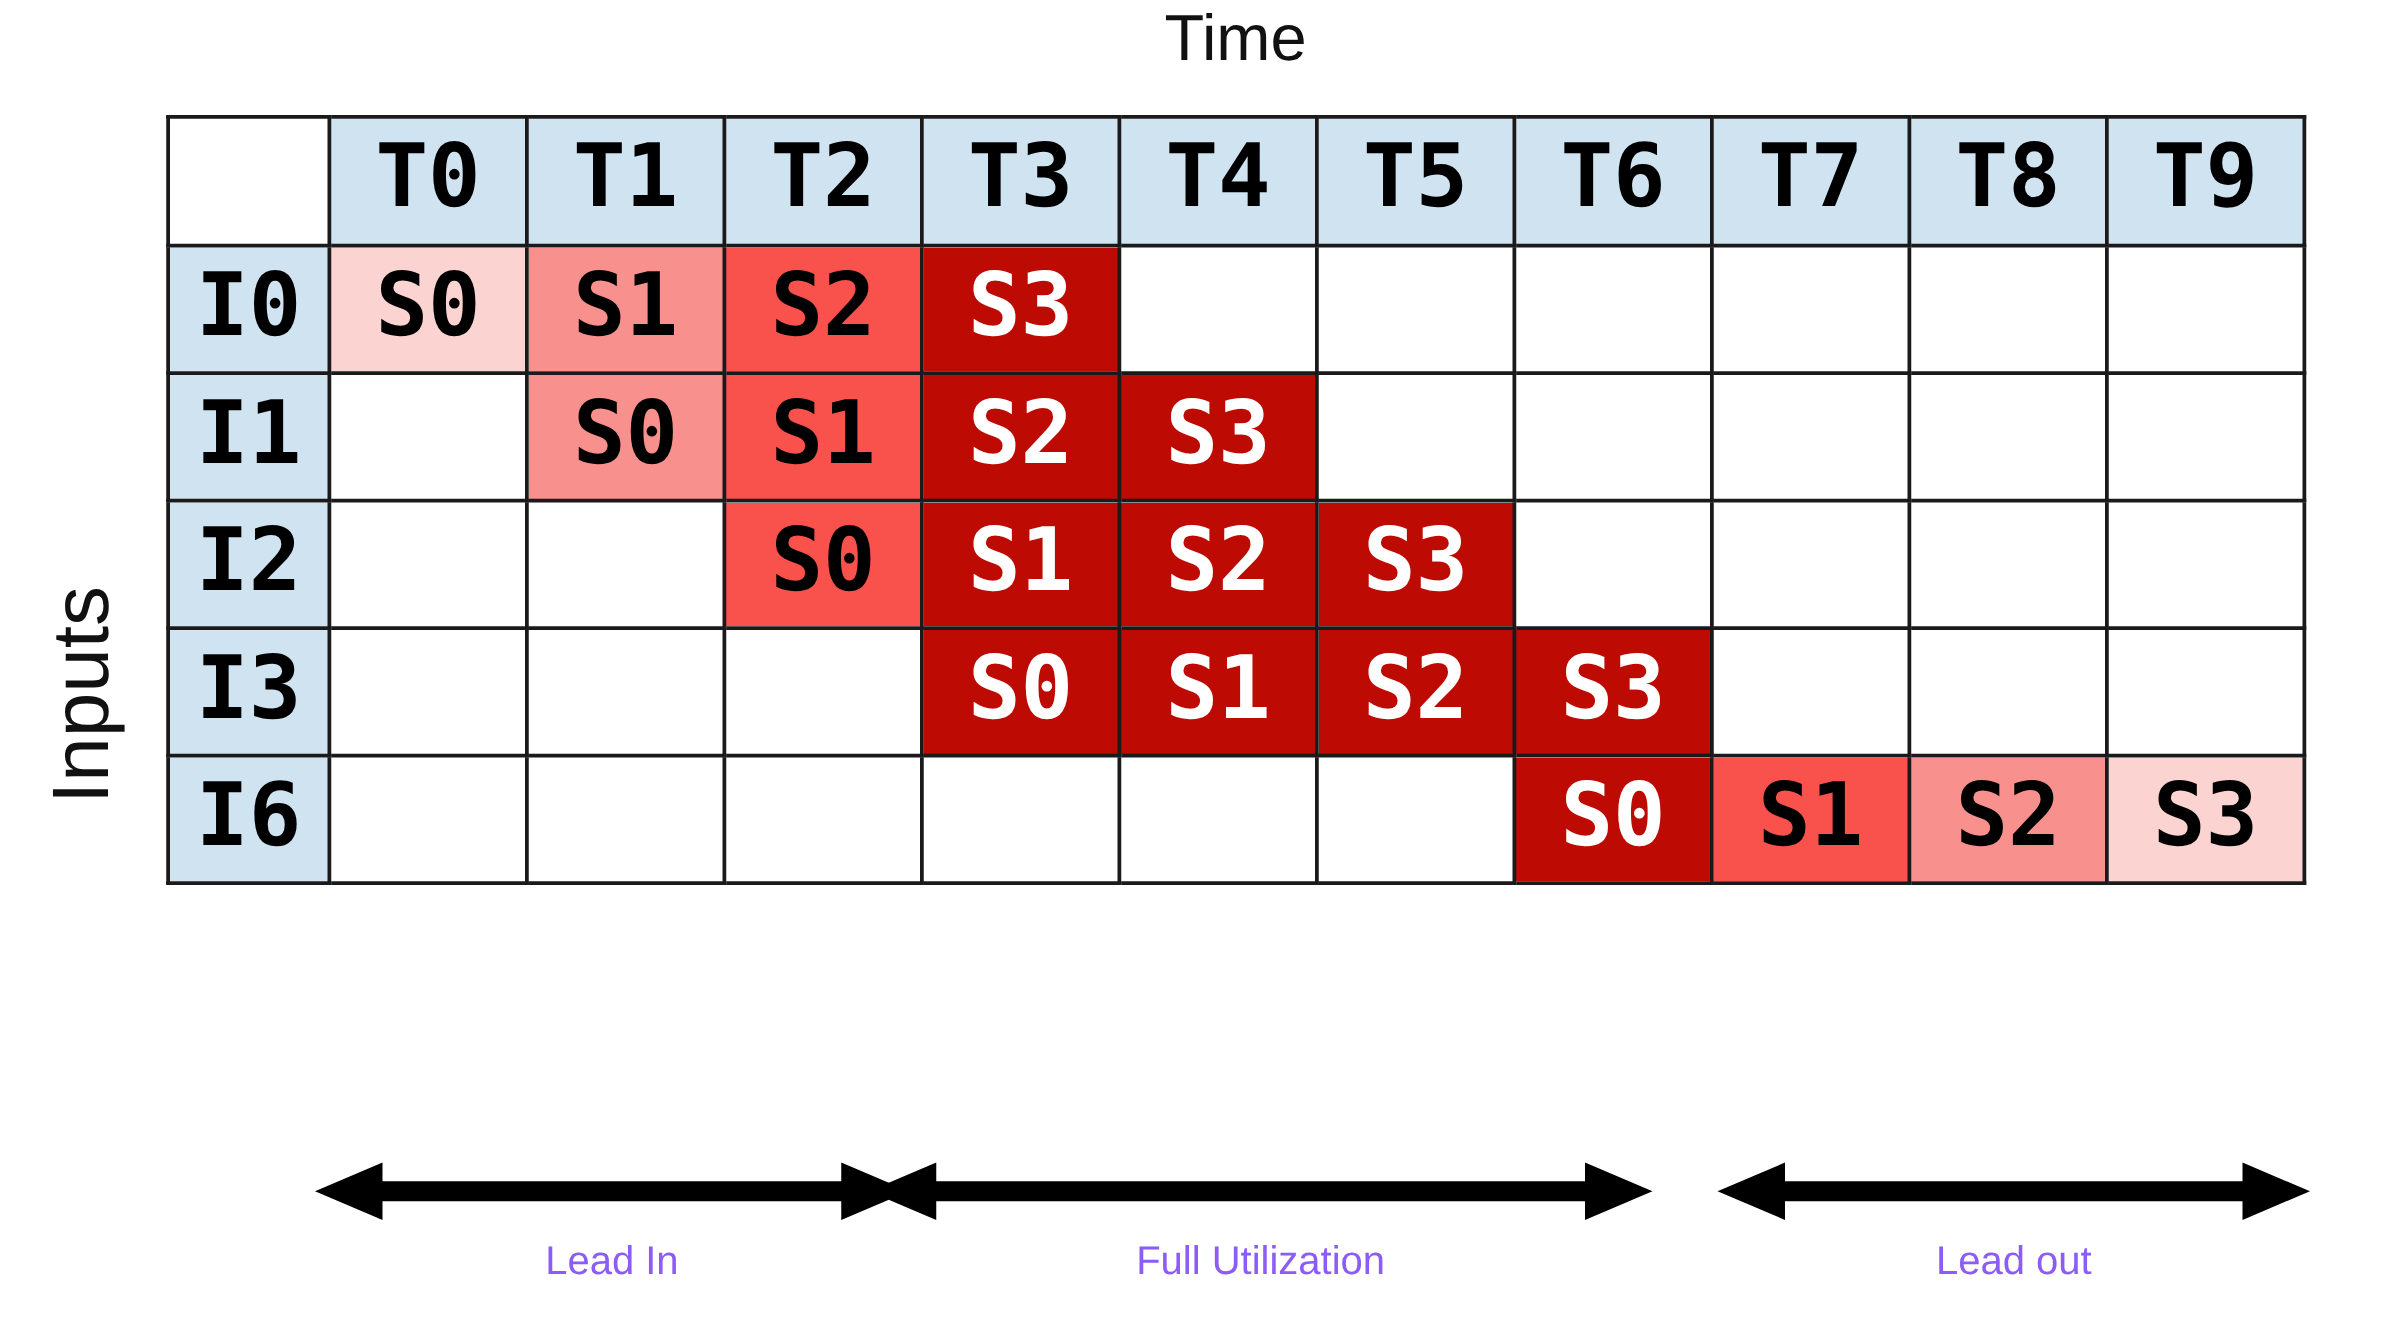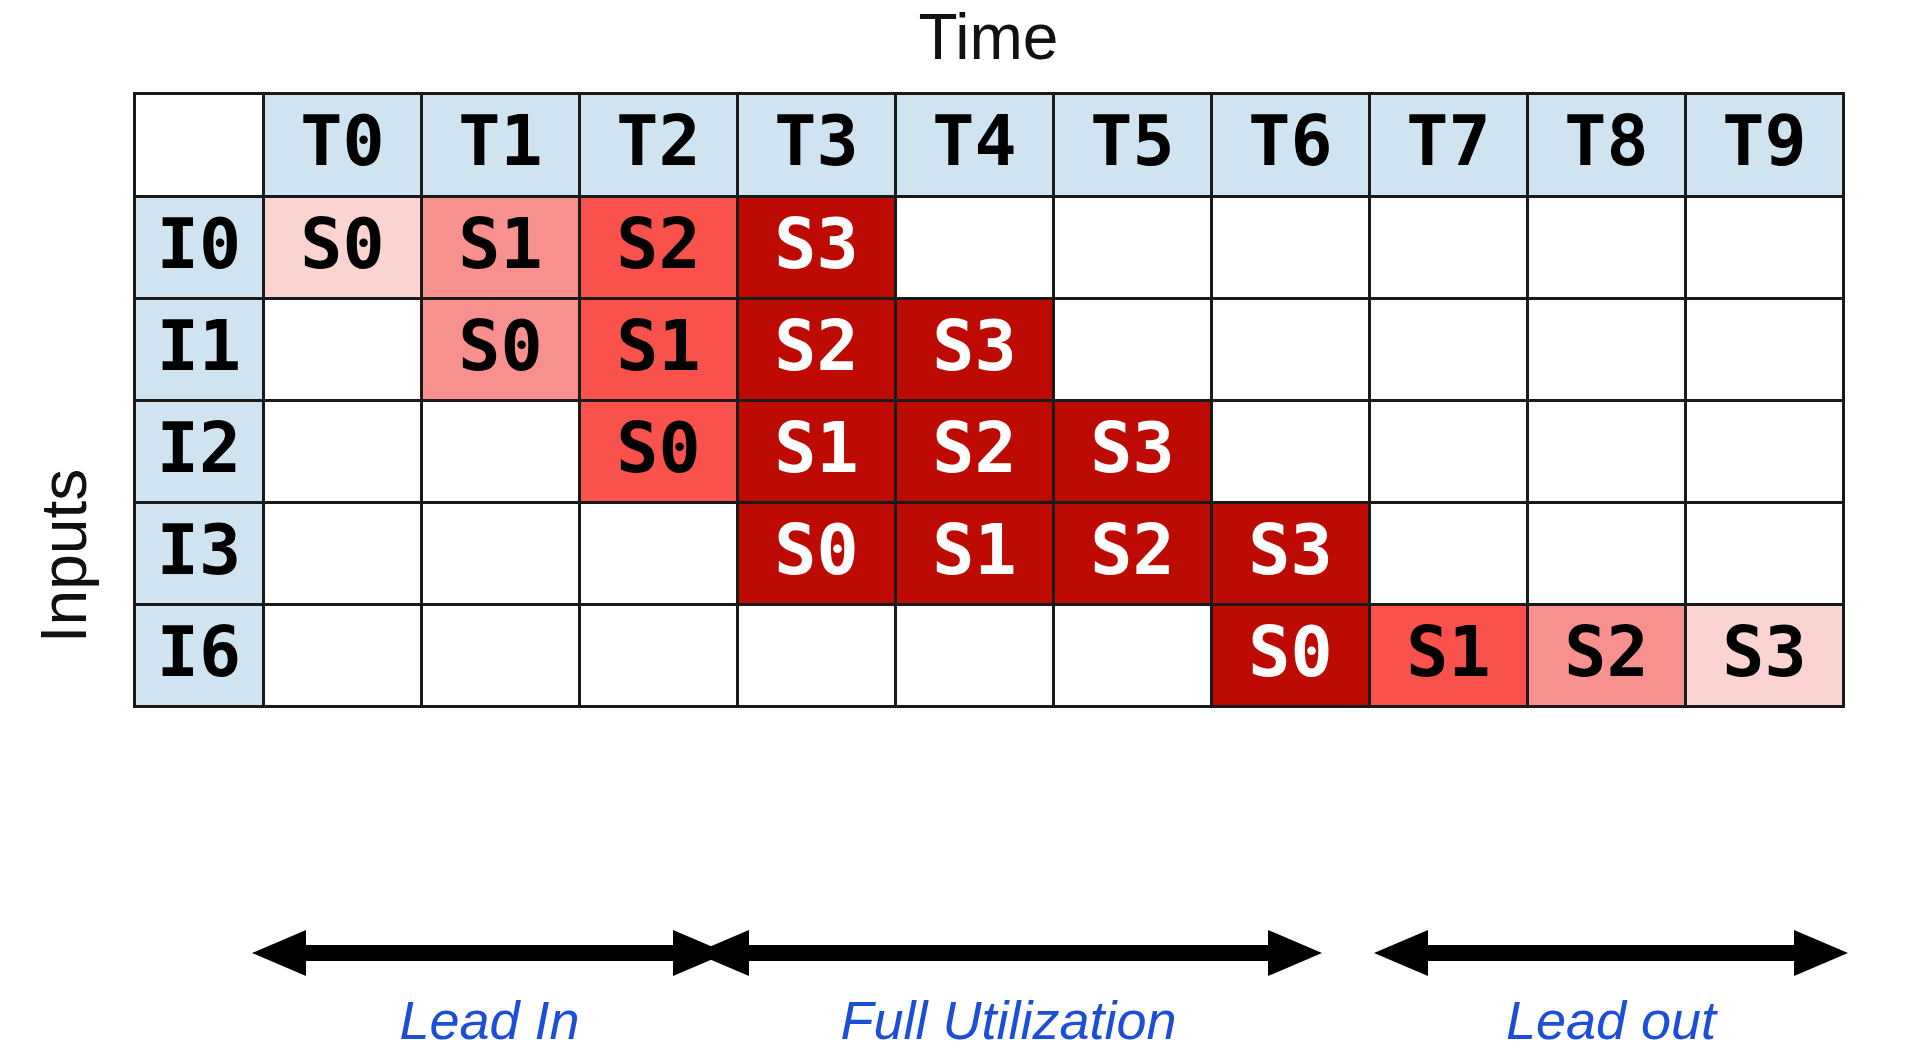--- a/index.html
+++ b/index.html
@@ -16,21 +16,21 @@
     color: #000000;
   }
 
   
   .time-title {
     position: absolute;
     top: 4px;
     left: 133px;
     width: 1711px;
     text-align: center;
-    font-size: 64px;
+    font-size: 52px;
     line-height: 1.05;
     font-weight: 400;
     color: #111;
   }
   .inputs-title {
     position: absolute;
     left: 64px;
     top: 556px;
     transform: translate(-50%, -50%) rotate(-90deg);
     font-size: 64px;
@@ -104,26 +104,25 @@
     width: 0; height: 0;
     border-top: 23px solid transparent;
     border-bottom: 23px solid transparent;
     border-left: 54px solid var(--arrow-color);
   }
   .phase-label {
     position: absolute;
     top: 62px;
     width: 100%;
     text-align: center;
-    font-size: 54px;
+    font-size: 32px;
     line-height: 1.05;
     font-weight: 400;
     white-space: nowrap;
-    color: #1d4ed8;
-    font-style: italic;
+    color: #8b5cf6;
   }
 </style>
 </head>
 <body style="--header-bg: #CFE3F1; --lvl1: #FBD4D2; --lvl2: #F8918E; --lvl3: #F9514C; --lvl4: #BD0A03; --grid-line: #1A1A1A; --arrow-color: #000000;">
 
 <div class="time-title">Time</div>
 <div class="inputs-title">Inputs</div>
 
 <table class="pipeline">
   <colgroup>

